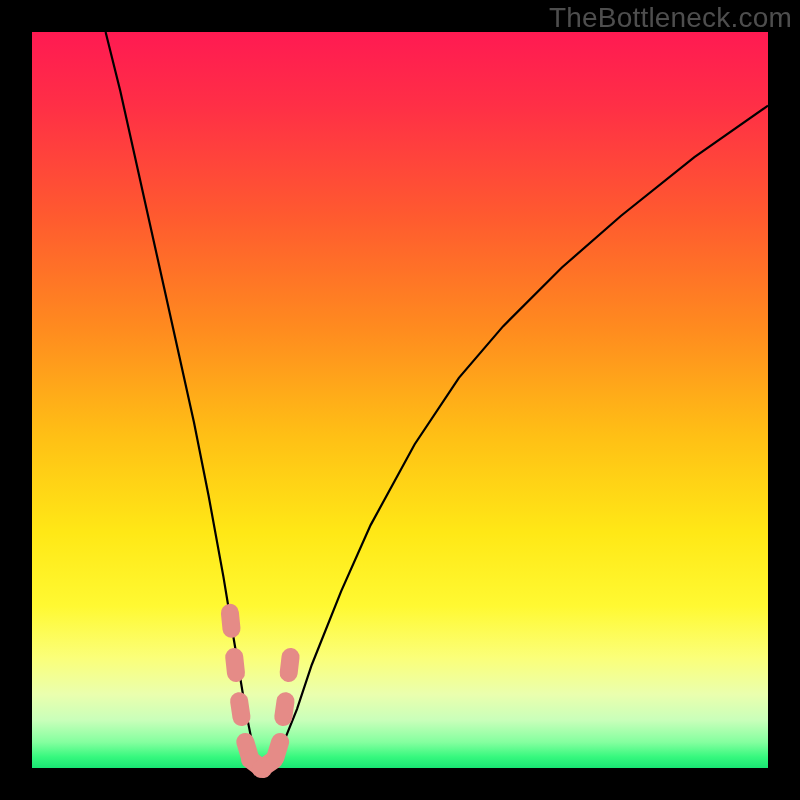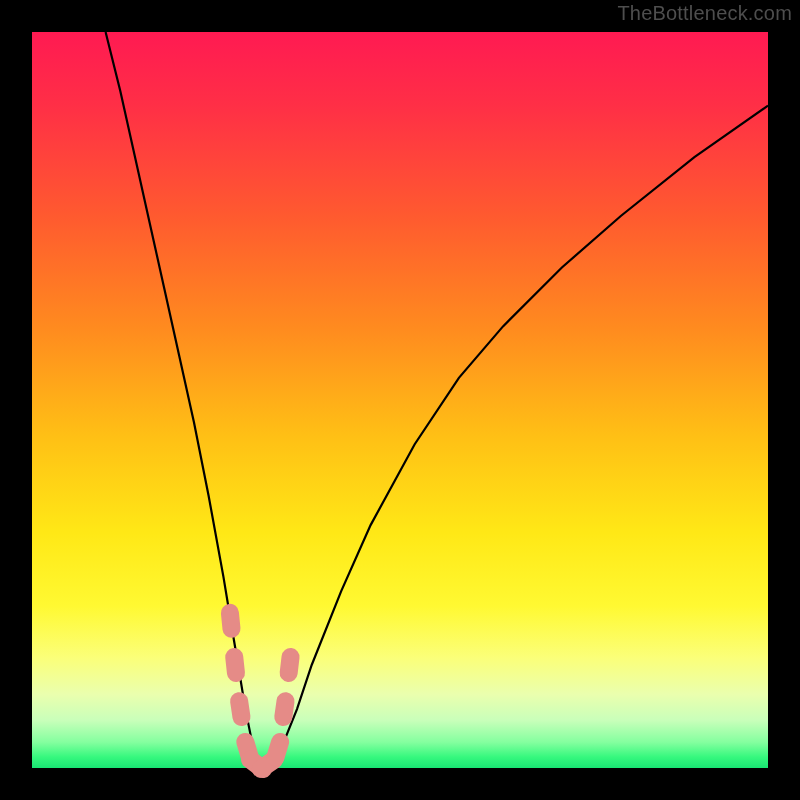--- a/index.html
+++ b/index.html
@@ -16,21 +16,21 @@
     left: 0; top: 0;
     width: 800px;
     height: 800px;
     background: #000;
   }
   .watermark {
     position: absolute;
     top: 2px;
     right: 8px;
     color: #4e4e4e;
-    font-size: 20px;
+    font-size: 28px;
     font-weight: 400;
     letter-spacing: 0.2px;
     z-index: 10;
   }
   svg {
     position: absolute;
     left: 0; top: 0;
   }
 </style>
 </head>

